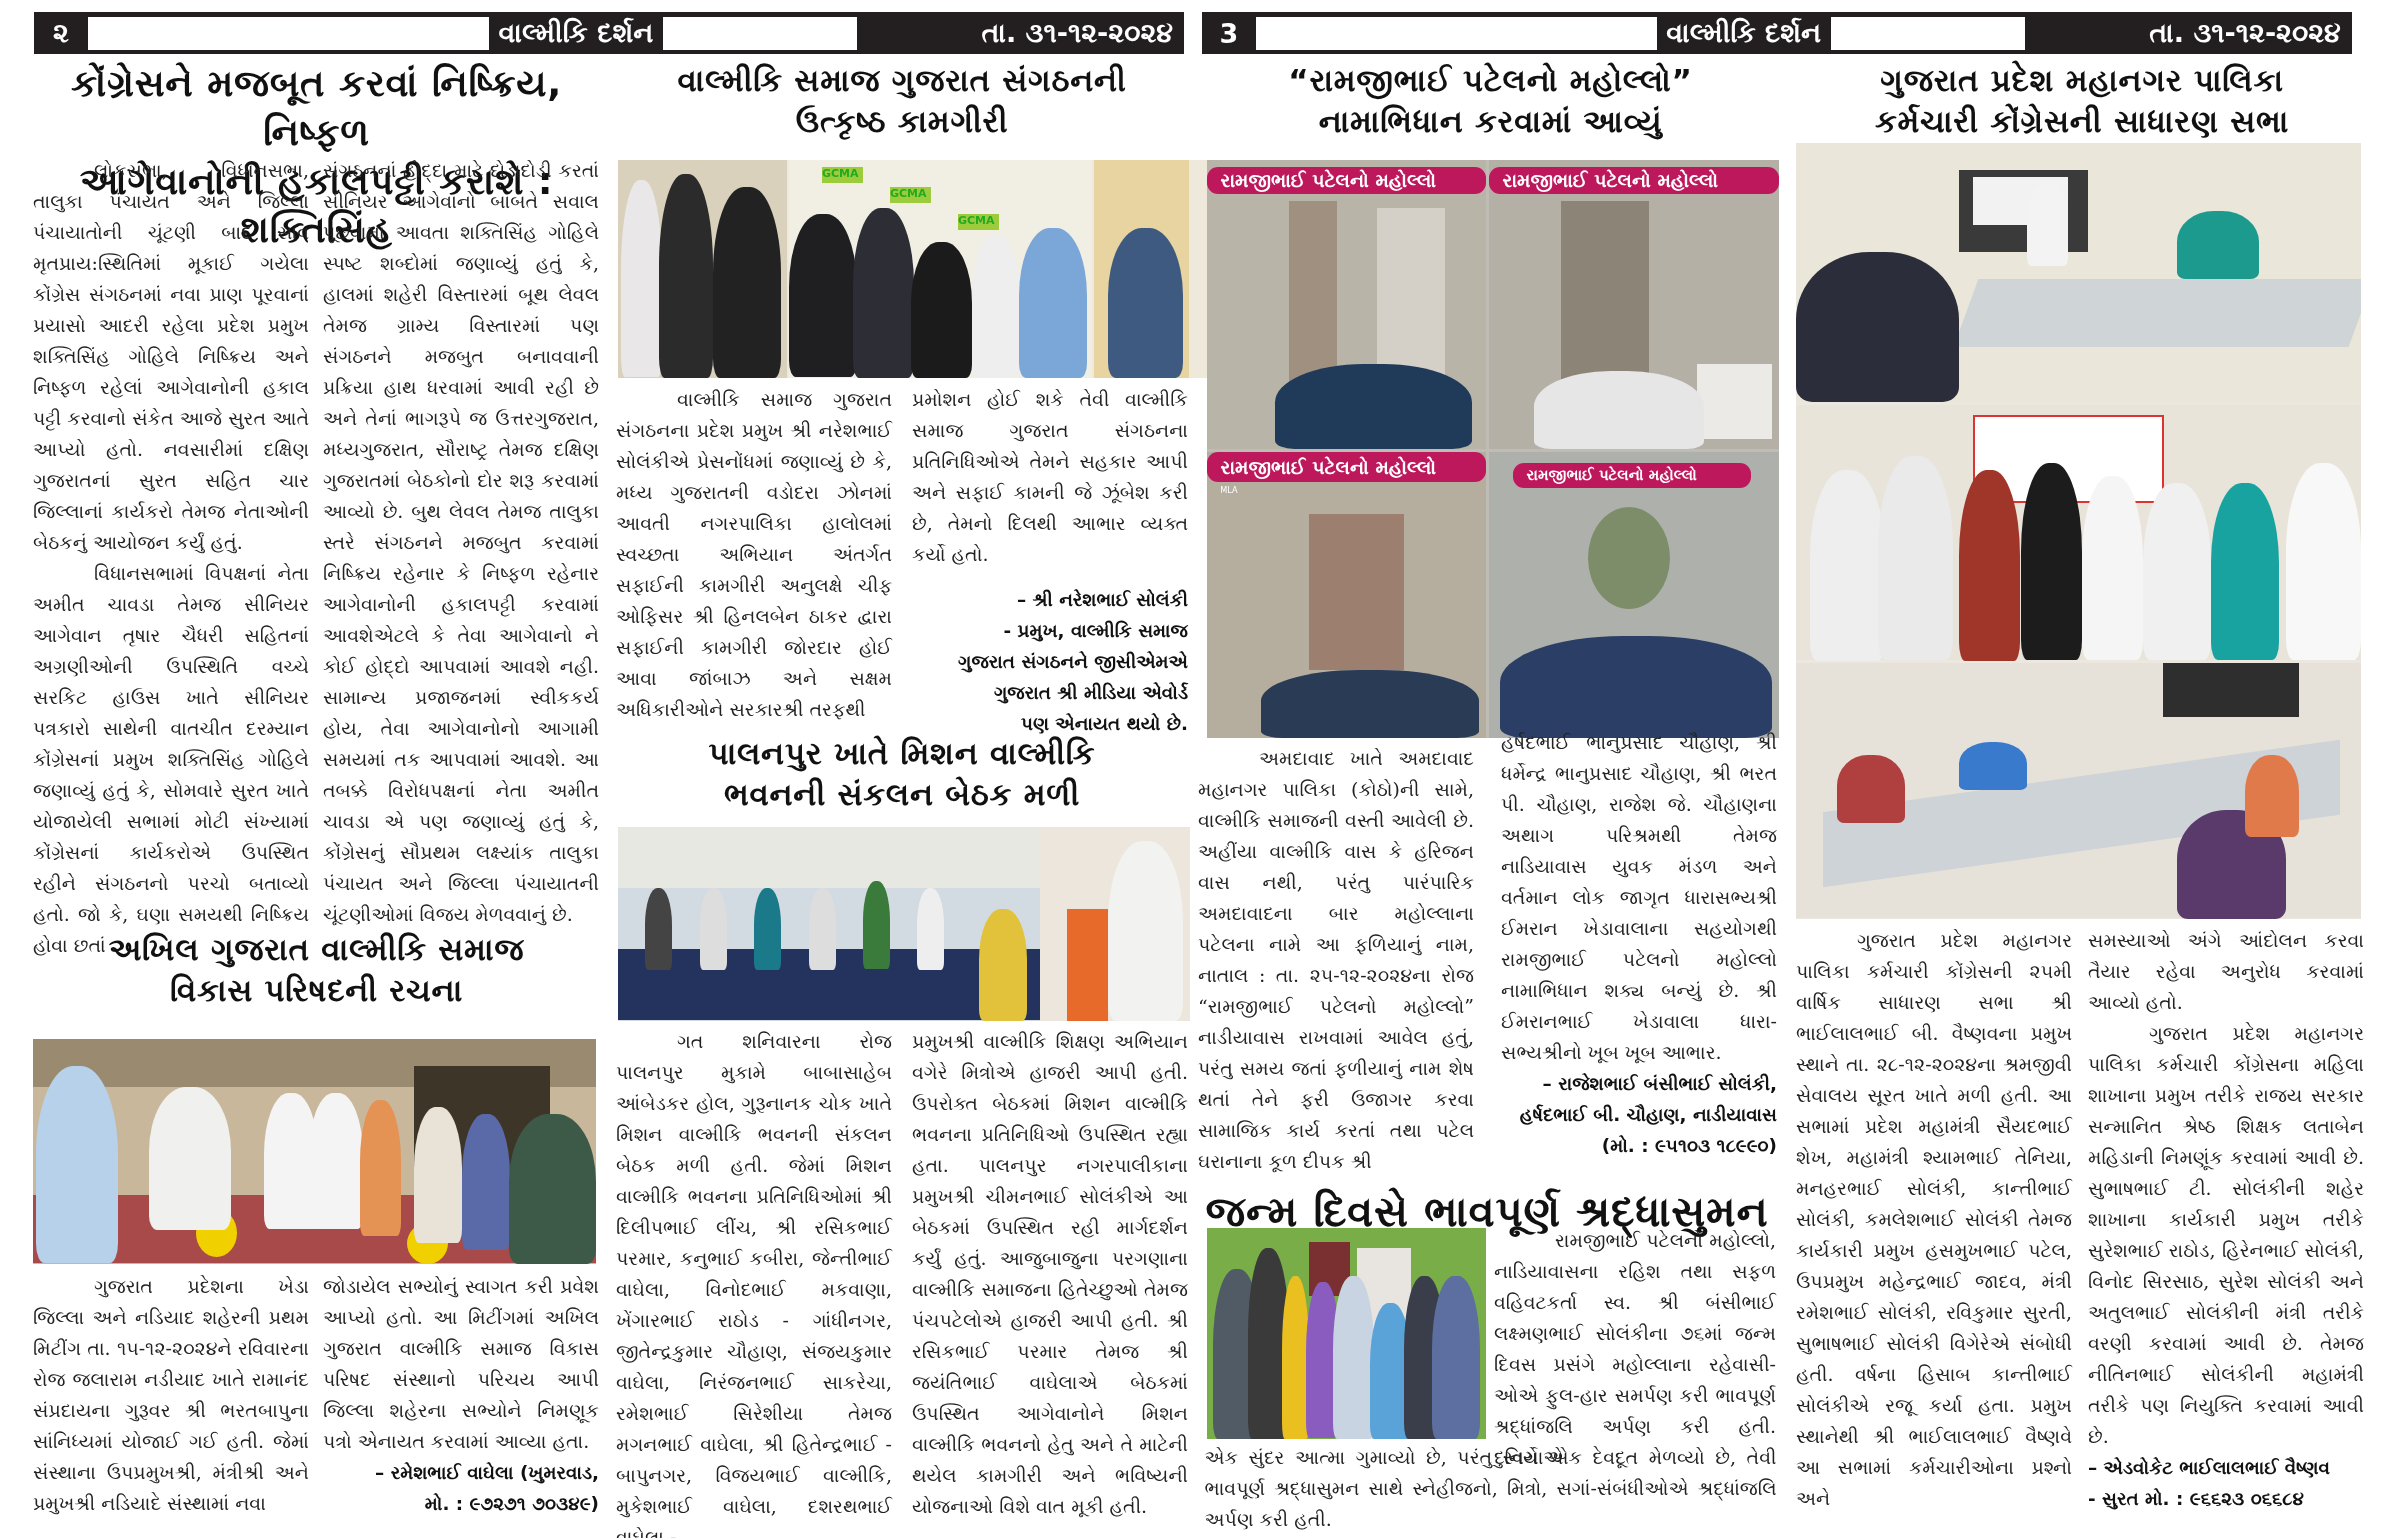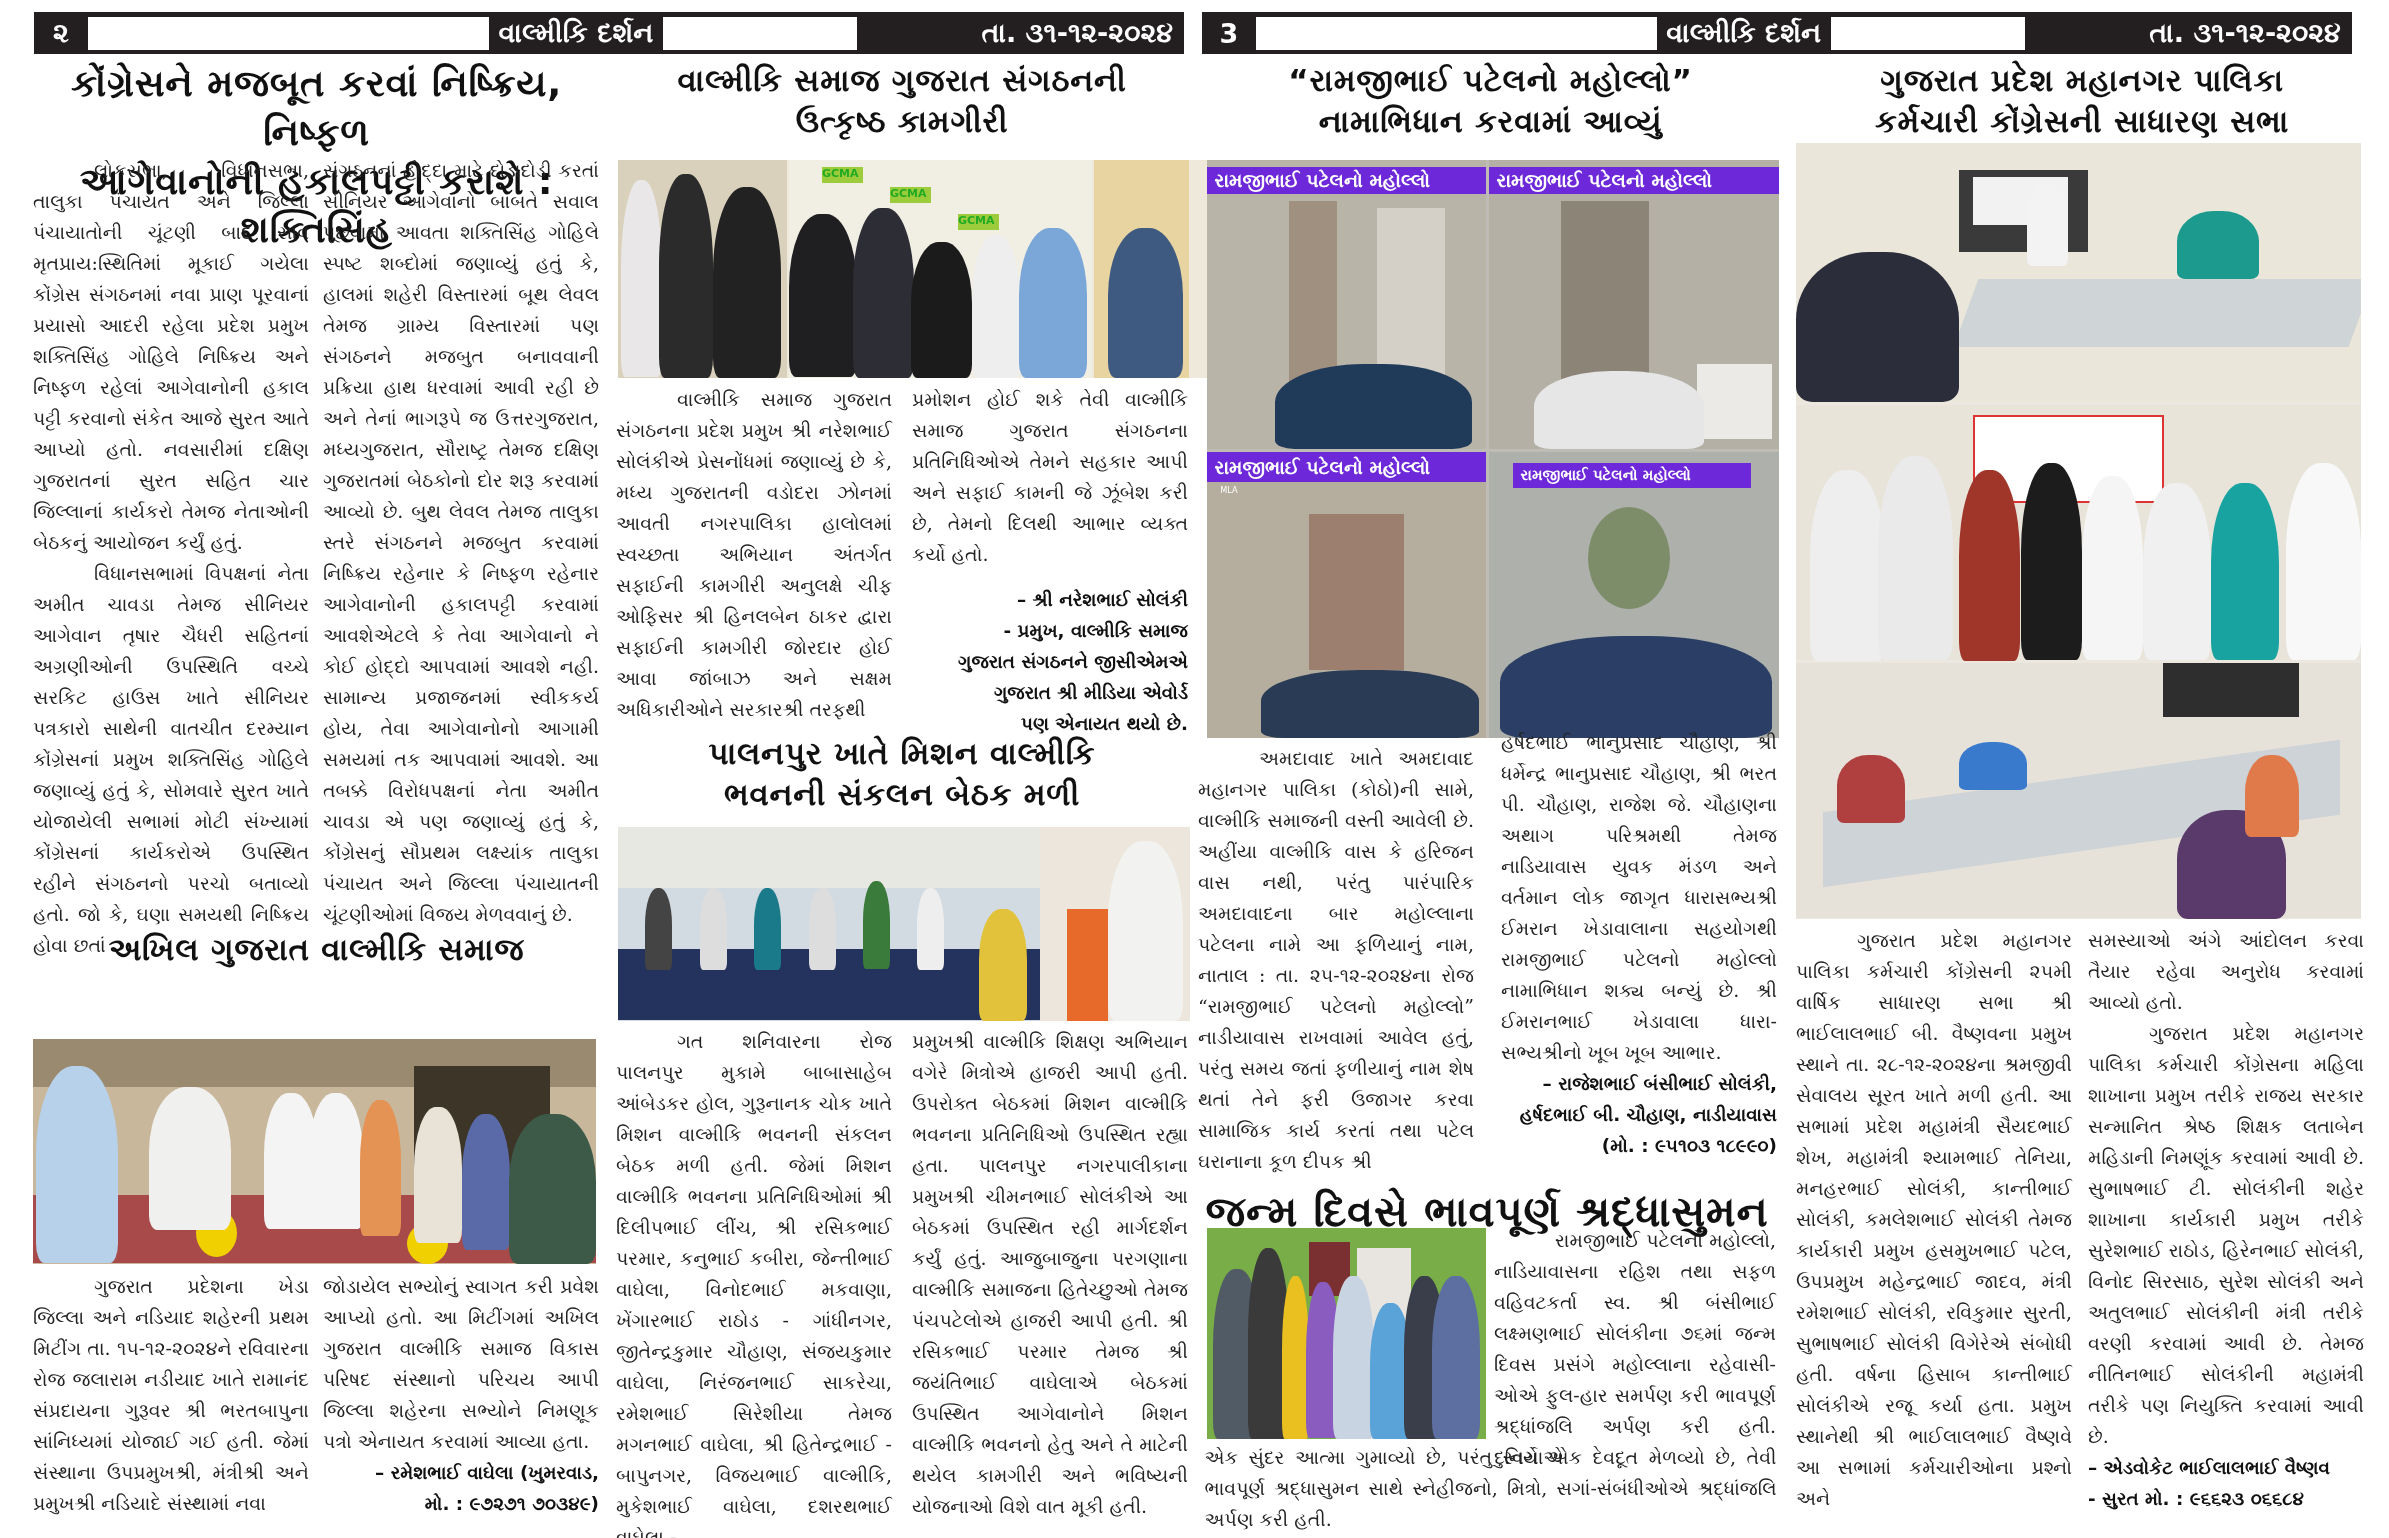--- a/index.html
+++ b/index.html
@@ -20,21 +20,21 @@
 
   .headline { position: absolute; font-weight: bold; color: #111; text-align: center; line-height: 1.32; letter-spacing: 0.7px; }
   .col { position: absolute; font-family: "DejaVu Serif", serif; font-size: 19px; line-height: 31px; text-align: justify; color: #222; }
   .col p { text-indent: 61px; }
   .col p.noindent { text-indent: 0; }
   .byline { font-family: "DejaVu Sans", sans-serif; font-weight: bold; text-align: right; font-size: 18.4px; line-height: 31px; color: #111; }
 
   .photo { position: absolute; overflow: hidden; }
   .photo .ph { position: absolute; }
   .person { position: absolute; border-radius: 45% 45% 10% 10%; }
-  .banner { position: absolute; background: #6d28d9; color: #fff; font-weight: bold; white-space: nowrap; overflow: hidden; padding-left: 8px; }
+  .banner { position: absolute; background: #be185d; color: #fff; font-weight: bold; white-space: nowrap; overflow: hidden; padding-left: 14px; border-radius: 11px; }
 </style>
 </head>
 <body>
 
 <div class="page page-left">
   <div class="masthead">
     <span class="mh-num">૨</span>
     <span class="mh-blank" style="width:401px;"></span>
     <span class="mh-title">વાલ્મીકિ દર્શન</span>
     <span class="mh-blank" style="width:194px;"></span>
@@ -48,20 +48,21 @@
   <div class="col" style="left:33px; top:155px; width:276px;">
     <p>લોકસભા, વિધાનસભા, તાલુકા પંચાયત અને જિલ્લા પંચાયાતોની ચૂંટણી બાદ સાવ મૃતપ્રાય:સ્થિતિમાં મૂકાઈ ગયેલા કોંગ્રેસ સંગઠનમાં નવા પ્રાણ પૂરવાનાં પ્રયાસો આદરી રહેલા પ્રદેશ પ્રમુખ શક્તિસિંહ ગોહિલે નિષ્ક્રિય અને નિષ્ફળ રહેલાં આગેવાનોની હકાલ પટ્ટી કરવાનો સંકેત આજે સુરત આતે આપ્યો હતો. નવસારીમાં દક્ષિણ ગુજરાતનાં સુરત સહિત ચાર જિલ્લાનાં કાર્યકરો તેમજ નેતાઓની બેઠકનું આયોજન કર્યું હતું.</p>
     <p>વિધાનસભામાં વિપક્ષનાં નેતા અમીત ચાવડા તેમજ સીનિયર આગેવાન તૃષાર ચૈધરી સહિતનાં અગ્રણીઓની ઉપસ્થિતિ વચ્ચે સરકિટ હાઉસ ખાતે સીનિયર પત્રકારો સાથેની વાતચીત દરમ્યાન કોંગ્રેસનાં પ્રમુખ શક્તિસિંહ ગોહિલે જણાવ્યું હતું કે, સોમવારે સુરત ખાતે યોજાયેલી સભામાં મોટી સંખ્યામાં કોંગ્રેસનાં કાર્યકરોએ ઉપસ્થિત રહીને સંગઠનનો પરચો બતાવ્યો હતો. જો કે, ઘણા સમયથી નિષ્ક્રિય હોવા છતાં</p>
   </div>
   <div class="col" style="left:323px; top:155px; width:276px;">
     <p class="noindent">સંગઠનનાં હોદ્દા માટે દોડાદોડી કરતાં સીનિયર આગેવાનો બાબતે સવાલ પૂછવામાં આવતા શક્તિસિંહ ગોહિલે સ્પષ્ટ શબ્દોમાં જણાવ્યું હતું કે, હાલમાં શહેરી વિસ્તારમાં બૂથ લેવલ તેમજ ગ્રામ્ય વિસ્તારમાં પણ સંગઠનને મજબુત બનાવવાની પ્રક્રિયા હાથ ધરવામાં આવી રહી છે અને તેનાં ભાગરૂપે જ ઉત્તરગુજરાત, મધ્યગુજરાત, સૌરાષ્ટ્ર તેમજ દક્ષિણ ગુજરાતમાં બેઠકોનો દોર શરૂ કરવામાં આવ્યો છે. બુથ લેવલ તેમજ તાલુકા સ્તરે સંગઠનને મજબુત કરવામાં નિષ્ક્રિય રહેનાર કે નિષ્ફળ રહેનાર આગેવાનોની હકાલપટ્ટી કરવામાં આવશેએટલે કે તેવા આગેવાનો ને કોઈ હોદ્દો આપવામાં આવશે નહી. સામાન્ય પ્રજાજનમાં સ્વીકકર્ય હોય, તેવા આગેવાનોનો આગામી સમયમાં તક આપવામાં આવશે. આ તબક્કે વિરોધપક્ષનાં નેતા અમીત ચાવડા એ પણ જણાવ્યું હતું કે, કોંગ્રેસનું સૌપ્રથમ લક્ષ્યાંક તાલુકા પંચાયત અને જિલ્લા પંચાયાતની ચૂંટણીઓમાં વિજય મેળવવાનું છે.</p>
   </div>
 
   <div class="headline" style="left:34px; top:929px; width:565px; font-size:31px;">
     <div>અખિલ ગુજરાત વાલ્મીકિ સમાજ</div>
+    <div>વિકાસ પરિષદની રચના</div>
   </div>
   <div class="photo" style="left:33px; top:1039px; width:563px; height:225px; background:#c9b79c;">
     <div class="ph" style="left:0;top:0;width:563px;height:48px;background:#9a8a70;"></div>
     <div class="ph" style="left:381px;top:27px;width:136px;height:122px;background:#3c3528;"></div>
     <div class="ph" style="left:0;top:156px;width:563px;height:68px;background:#a84a4a;"></div>
     <div class="ph" style="left:163px;top:170px;width:41px;height:48px;background:#f1d000;border-radius:50%;"></div>
     <div class="ph" style="left:374px;top:184px;width:41px;height:41px;background:#f1d000;border-radius:50%;"></div>
     <div class="person" style="left:3.4px;top:27px;width:82px;height:197px;background:#b7d1ea;"></div>
     <div class="person" style="left:116px;top:48px;width:82px;height:143px;background:#f0f0ee;"></div>
     <div class="person" style="left:231px;top:54px;width:54px;height:136px;background:#f4f4f4;"></div>

